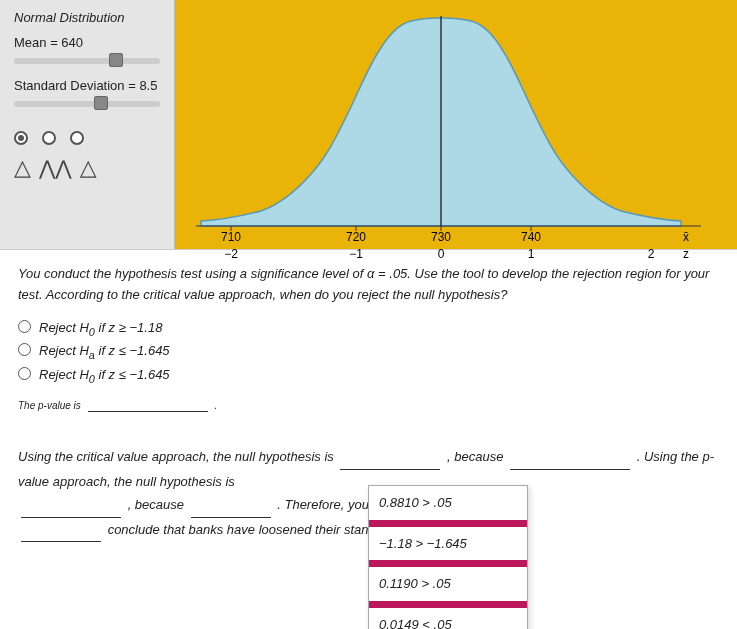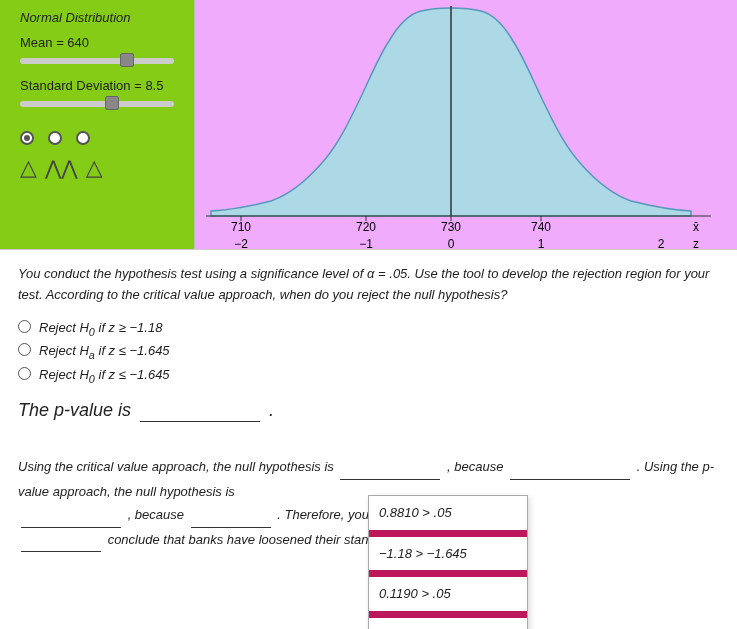--- a/index.html
+++ b/index.html
@@ -16,22 +16,22 @@
     .top-section {
       display: flex;
       flex-direction: row;
       border-bottom: 1px solid #ccc;
       height: 250px;
     }
 
     
     .left-panel {
       width: 205px;
-      background: #84cc16;
-      padding: 10px 20px;
+      background: #e5e5e5;
+      padding: 10px 14px;
       border-right: 1px solid #bbb;
       display: flex;
       flex-direction: column;
       gap: 6px;
     }
     .left-panel .panel-title {
       font-size: 13px;
       font-style: italic;
       margin-bottom: 4px;
     }
@@ -94,23 +94,23 @@
     }
     .dist-icon {
       font-size: 22px;
       cursor: pointer;
       color: #444;
     }
 
     
     .right-panel {
       flex: 1;
-      padding: 6px;
+      padding: 16px;
       position: relative;
-      background: #f0abfc;
+      background: #eab308;
     }
 
     
     .bottom-content {
       padding: 14px 18px;
       font-style: italic;
     }
     .question-text {
       font-size: 13px;
       line-height: 1.6;
@@ -128,21 +128,21 @@
       height: 13px;
       border: 1.5px solid #555;
       border-radius: 50%;
       background: #fff;
       flex-shrink: 0;
       cursor: pointer;
     }
     .pvalue-section {
       margin-top: 16px;
       margin-bottom: 14px;
-      font-size: 18px;
+      font-size: 10px;
     }
     .pvalue-section .underline-field {
       display: inline-block;
       width: 120px;
       border-bottom: 1px solid #333;
       margin: 0 4px;
     }
     .conclusion-section {
       font-size: 13px;
       line-height: 1.8;

